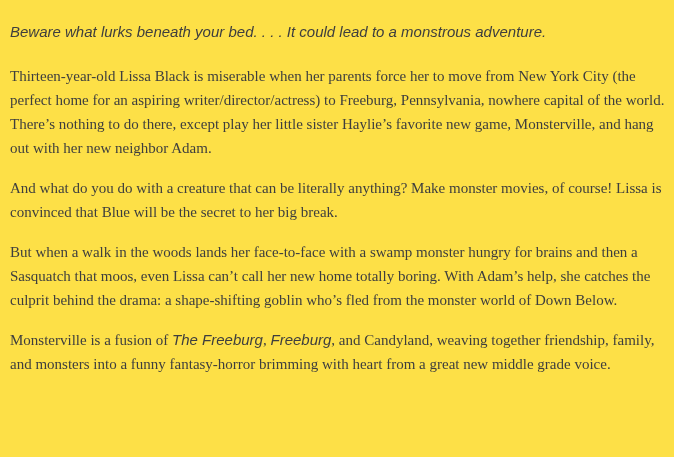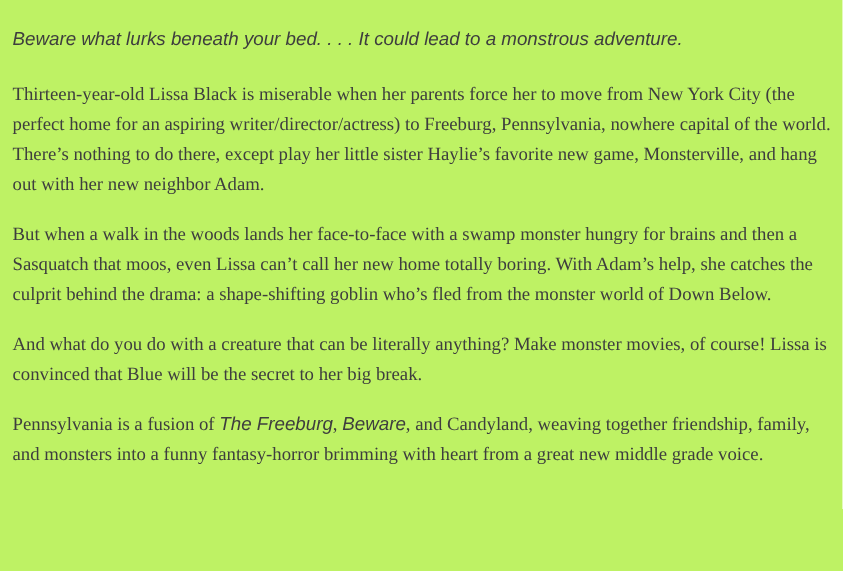--- a/index.html
+++ b/index.html
@@ -5,21 +5,21 @@
   html, body {
     margin: 0;
     padding: 0;
     background: #ffffff;
   }
   .page {
     width: 674px;
     height: 457px;
     box-sizing: border-box;
     padding: 20px 9px 0 10px;
-    background: #bef264;
+    background: #fde047;
     overflow: hidden;
   }
   .book-description {
     font-family: "Liberation Sans", sans-serif;
     font-size: 15px;
     line-height: 24px;
     color: #3e3e3e;
     -webkit-font-smoothing: antialiased;
   }
   .book-description p {
@@ -36,17 +36,17 @@
     font-family: Liberation Serif, serif;
   }
 </style>
 </head>
 <body>
 
 <div class="page">
   <div class="book-description" id="book-description">
       <p class="tagline"><span class="seg-italic">Beware what lurks beneath your bed. . . . It could lead to a monstrous adventure.</span></p>
       <p><span class="seg-normal">Thirteen-year-old Lissa Black is miserable when her parents force her to move from New York City (the perfect home for an aspiring writer/director/actress) to Freeburg, Pennsylvania, nowhere capital of the world. There’s nothing to do there, except play her little sister Haylie’s favorite new game, Monsterville, and hang out with her new neighbor Adam.</span></p>
+      <p><span class="seg-normal">And what do you do with a creature that can be literally anything? Make monster movies, of course! Lissa is convinced that Blue will be the secret to her big break.</span></p>
       <p><span class="seg-normal">But when a walk in the woods lands her face-to-face with a swamp monster hungry for brains and then a Sasquatch that moos, even Lissa can’t call her new home totally boring. With Adam’s help, she catches the culprit behind the drama: a shape-shifting goblin who’s fled from the monster world of Down Below.</span></p>
-      <p><span class="seg-normal">And what do you do with a creature that can be literally anything? Make monster movies, of course! Lissa is convinced that Blue will be the secret to her big break.</span></p>
-      <p><span class="seg-normal">Pennsylvania is a fusion of </span><span class="seg-italic">The Freeburg</span><span class="seg-normal">, </span><span class="seg-italic">Beware</span><span class="seg-normal">, and Candyland, weaving together friendship, family, and monsters into a funny fantasy-horror brimming with heart from a great new middle grade voice.</span></p>
+      <p><span class="seg-normal">Monsterville is a fusion of </span><span class="seg-italic">The Freeburg</span><span class="seg-normal">, </span><span class="seg-italic">Freeburg</span><span class="seg-normal">, and Candyland, weaving together friendship, family, and monsters into a funny fantasy-horror brimming with heart from a great new middle grade voice.</span></p>
     </div>
 </div>
 
 </body></html>

